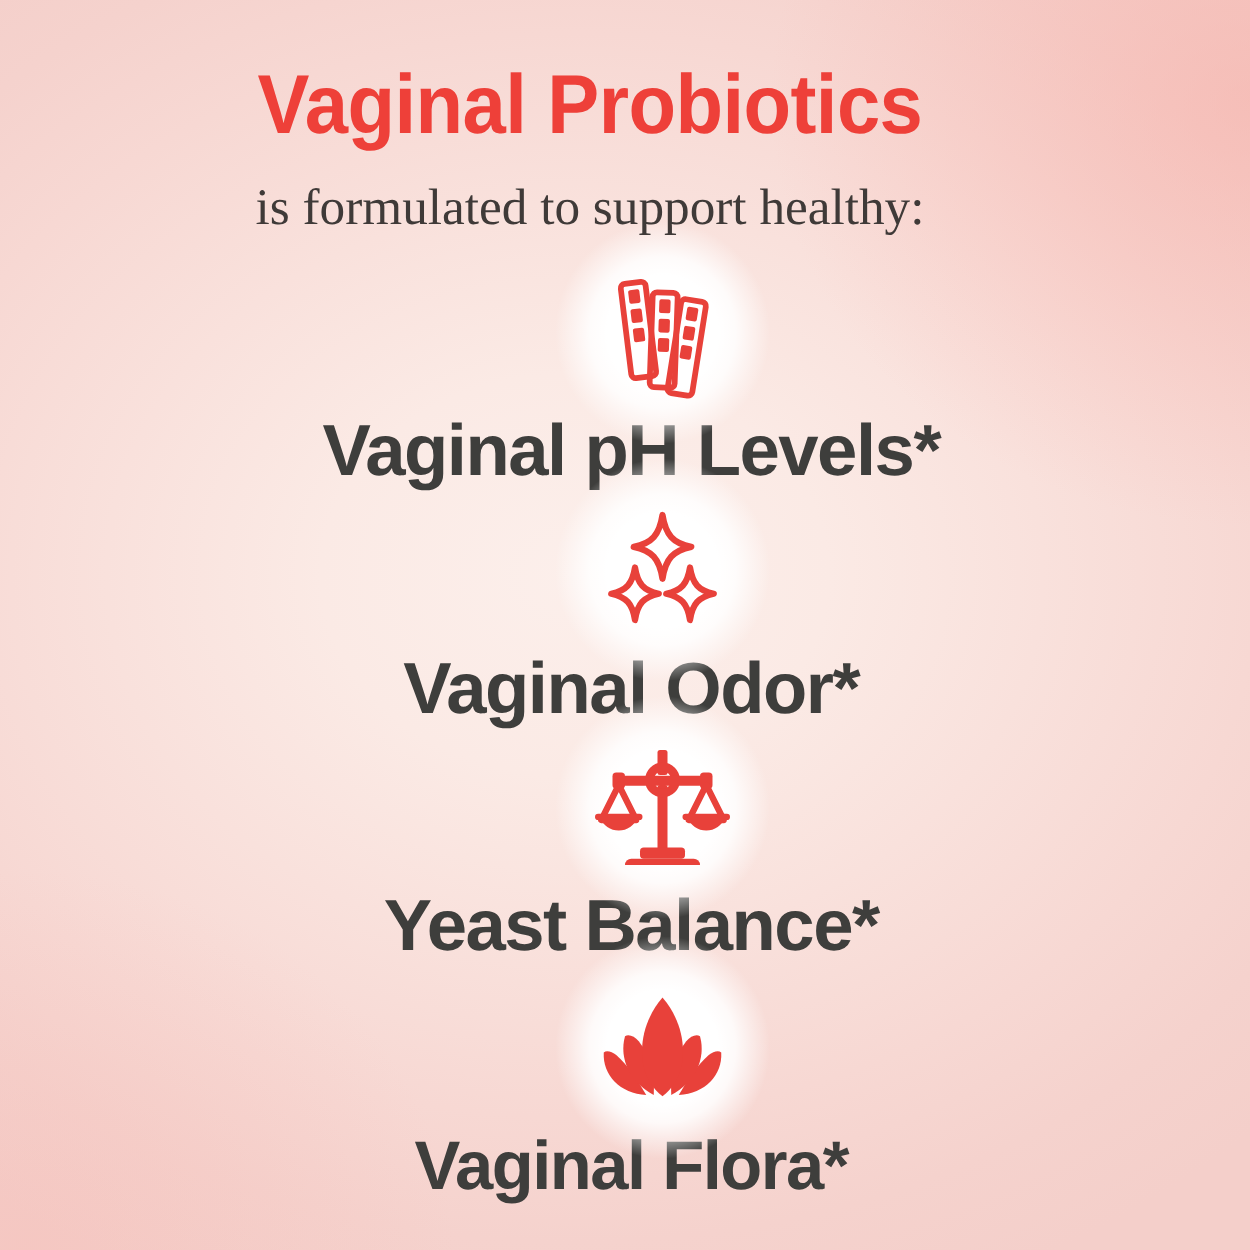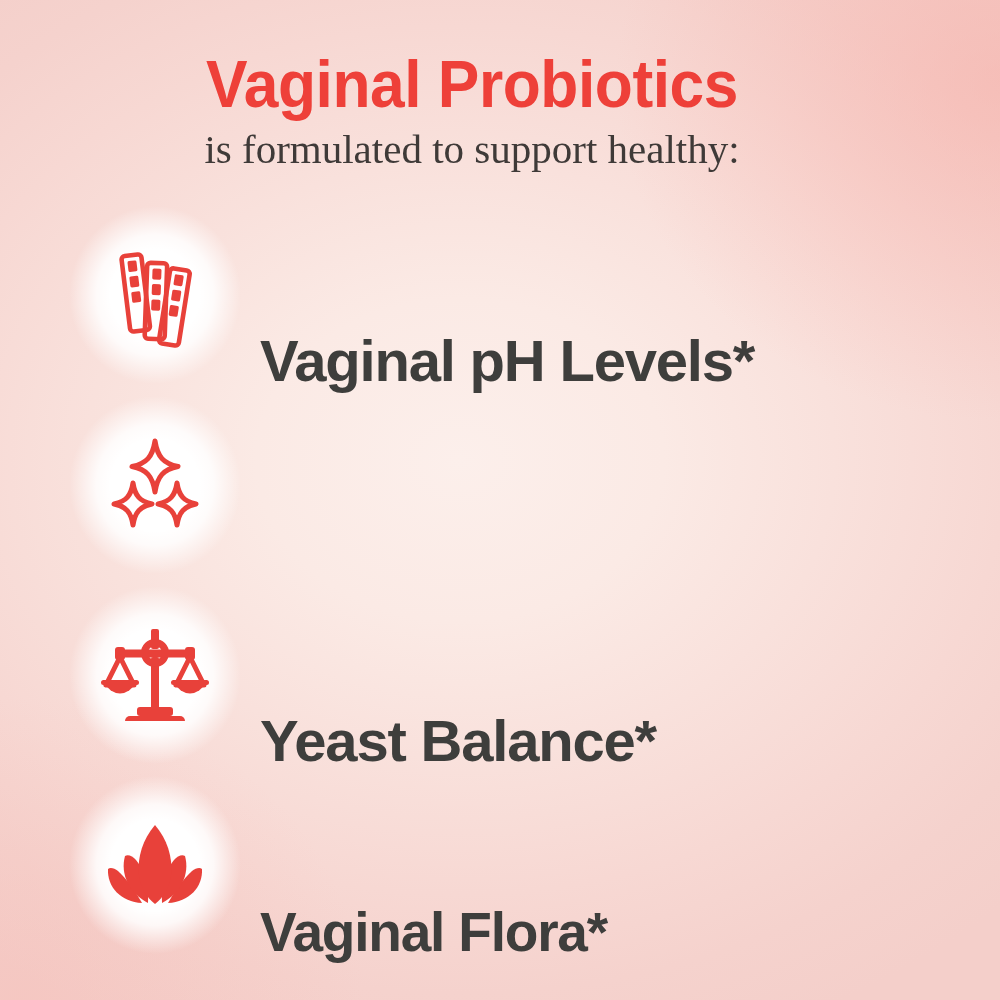--- a/index.html
+++ b/index.html
@@ -55,21 +55,21 @@
     font-weight: bold;
     font-size: 67px;
     line-height: 1.0;
     letter-spacing: -0.5px;
     color: #ee4039;
     transform: scaleX(0.93);
     transform-origin: center center;
     white-space: nowrap;
   }
   .subtitle {
-    margin: 0;
+    margin: 16px;
     padding-top: 12px;
     font-family: "Liberation Serif", serif;
     font-weight: normal;
     font-size: 41px;
     line-height: 1.0;
     color: #3f3a38;
     white-space: nowrap;
   }
 
   
@@ -77,21 +77,22 @@
     position: absolute;
     top: 200px;
     left: 0;
     width: 1000px;
     z-index: 2;
   }
   .row {
     position: relative;
     height: 190px;
     display: flex;
-    align-items: flex-end;
+    align-items: center;
+    flex-direction: column;
   }
   .icon-wrap {
     position: relative;
     width: 190px;
     min-width: 190px;
     height: 190px;
     margin-left: 60px;
     display: flex;
     align-items: center;
     justify-content: center;
@@ -181,20 +182,21 @@
           <g fill="none" stroke="#e8413a" stroke-width="5" stroke-linejoin="round">
             <path d="M54 10 C56.5 26 62.5 32.5 77 35.5 C62.5 38.5 56.5 45 54 61
                      C51.5 45 45.5 38.5 31 35.5 C45.5 32.5 51.5 26 54 10 Z"></path>
             <path d="M32 52 C34 65 39 70.5 51 73 C39 75.5 34 81 32 94
                      C30 81 25 75.5 13 73 C25 70.5 30 65 32 52 Z"></path>
             <path d="M76 52 C78 65 83 70.5 95 73 C83 75.5 78 81 76 94
                      C74 81 69 75.5 57 73 C69 70.5 74 65 76 52 Z"></path>
           </g>
         </svg>
       </div>
+      <div class="row-label">Vaginal Odor*</div>
     </div>
 
     <div class="row">
       <div class="icon-wrap">
         <div class="glow"></div>
         <svg class="icon-svg" viewBox="0 0 108 108">
           <g fill="#e8413a">
 
             <rect x="50" y="8" width="8" height="20" rx="2"></rect>
             <rect x="50" y="36" width="8" height="56" rx="2"></rect>

